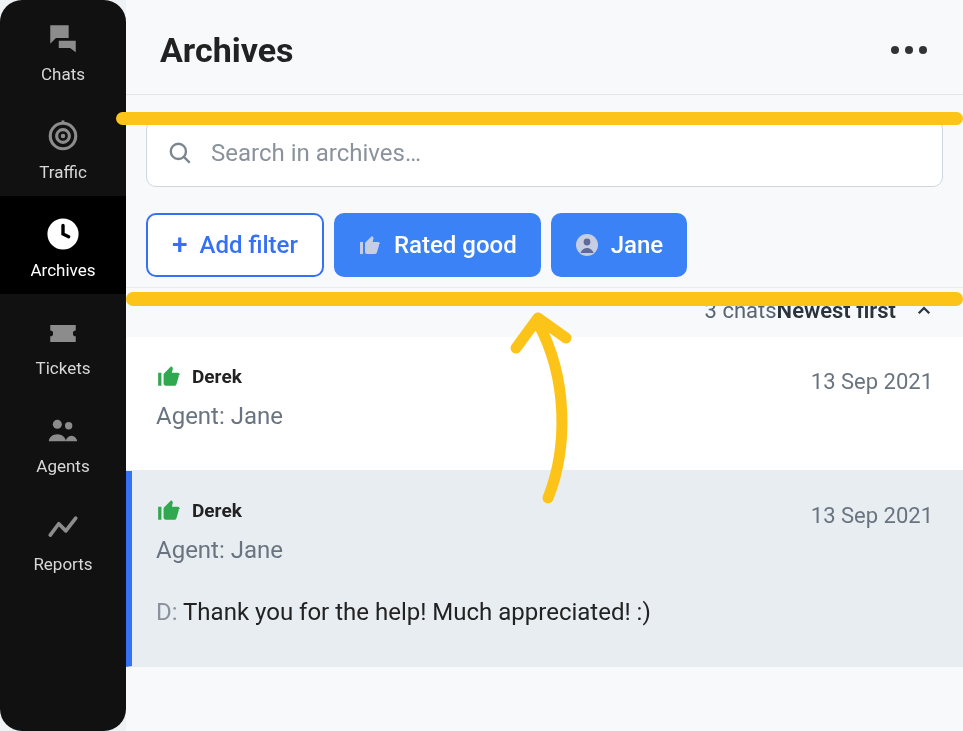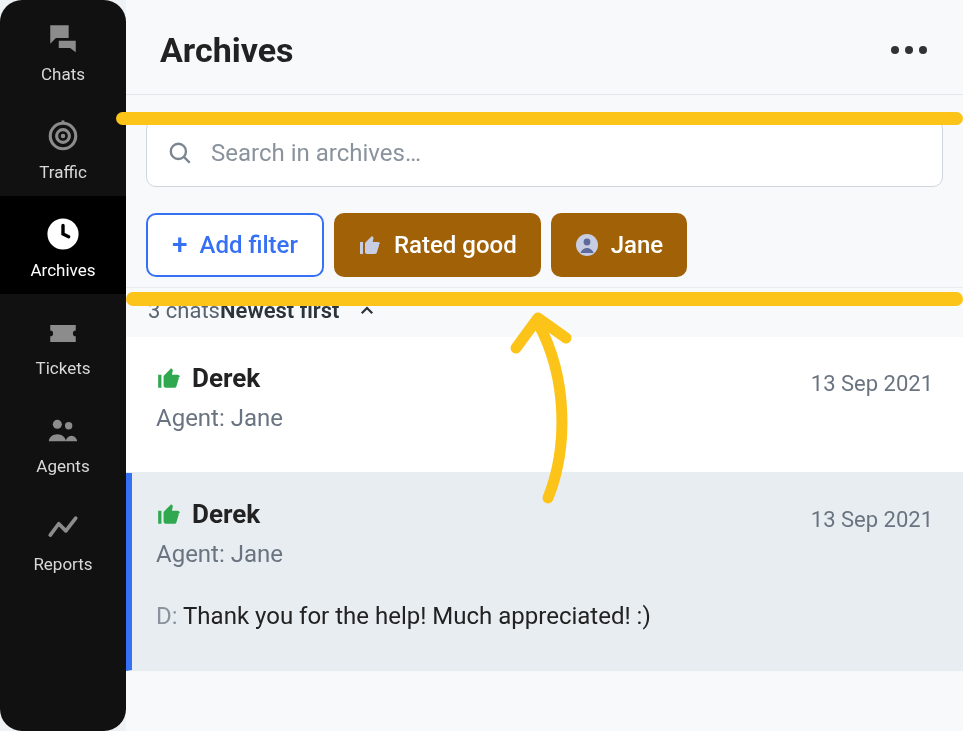--- a/index.html
+++ b/index.html
@@ -26,35 +26,35 @@
 
   .search-box { width: 100%; height: 68px; border: 1px solid #d0d6db; border-radius: 10px; display: flex; align-items: center; padding: 0 20px; background: #ffffff; }
   .search-box svg { width: 26px; height: 26px; fill: none; stroke: #7a8590; stroke-width: 2.2; }
   .search-box input { border: none; outline: none; font-size: 24px; margin-left: 18px; flex: 1; color: #333; background: transparent; }
   .search-box input::placeholder { color: #8a939d; }
 
   .filter-row { display: flex; gap: 10px; margin-top: 26px; }
   .chip { height: 64px; border-radius: 10px; display: flex; align-items: center; justify-content: center; gap: 12px; font-size: 24px; font-weight: 500; padding: 0 24px; cursor: pointer; }
   .chip-add { border: 2px solid #3670f5; color: #3670f5; background: #ffffff; }
   .chip-add .plus { font-size: 28px; line-height: 1; }
-  .chip-active { background: #a16207; color: #ffffff; border: none; }
+  .chip-active { background: #3b82f6; color: #ffffff; border: none; }
   .chip-active svg { width: 24px; height: 24px; fill: #c7cde2; }
 
-  .list-meta-row { display: flex; justify-content: flex-start; align-items: center; padding: 10px 30px 14px 22px; font-size: 22px; color: #5a6470; }
+  .list-meta-row { display: flex; justify-content: flex-end; align-items: center; padding: 10px 30px 14px 22px; font-size: 22px; color: #5a6470; }
   .sort-control { display: flex; align-items: center; gap: 19px; font-weight: 600; color: #2b333b; cursor: pointer; }
   .sort-control svg { width: 18px; height: 18px; stroke: #2b333b; stroke-width: 3; fill: none; }
 
   
   .cards { flex: 1; overflow: hidden; }
   .card { padding: 26px 30px 40px 30px; background: #ffffff; border-bottom: 1px solid #e7ecef; }
   .card.selected-card { background: #e8edf1; border-left: 6px solid #3670f5; padding-left: 24px; }
   .card-top { display: flex; justify-content: space-between; align-items: baseline; }
   .card-name-row { display: flex; align-items: center; gap: 10px; }
   .thumb-icon { width: 26px; height: 26px; fill: #2fa84f; }
-  .card-name { font-size: 26px; font-weight: 700; color: #222; }
+  .card-name { font-size: 19px; font-weight: 700; color: #222; }
   .card-date { font-size: 22px; color: #6a7480; }
   .card-agent { font-size: 24px; color: #6a7480; margin-top: 8px; }
   .card-msg { font-size: 24px; color: #222; margin-top: 34px; }
   .card-msg .prefix { color: #8a939d; }
 
   
   .annot { position: absolute; background: #fcc419; border-radius: 8px; pointer-events: none; }
   .annot-top { top: 112px; left: 116px; width: 847px; height: 13px; }
   .annot-mid { top: 292px; left: 126px; width: 837px; height: 14px; }
   .annot-arrow { position: absolute; top: 308px; left: 508px; width: 90px; height: 200px; pointer-events: none; }

